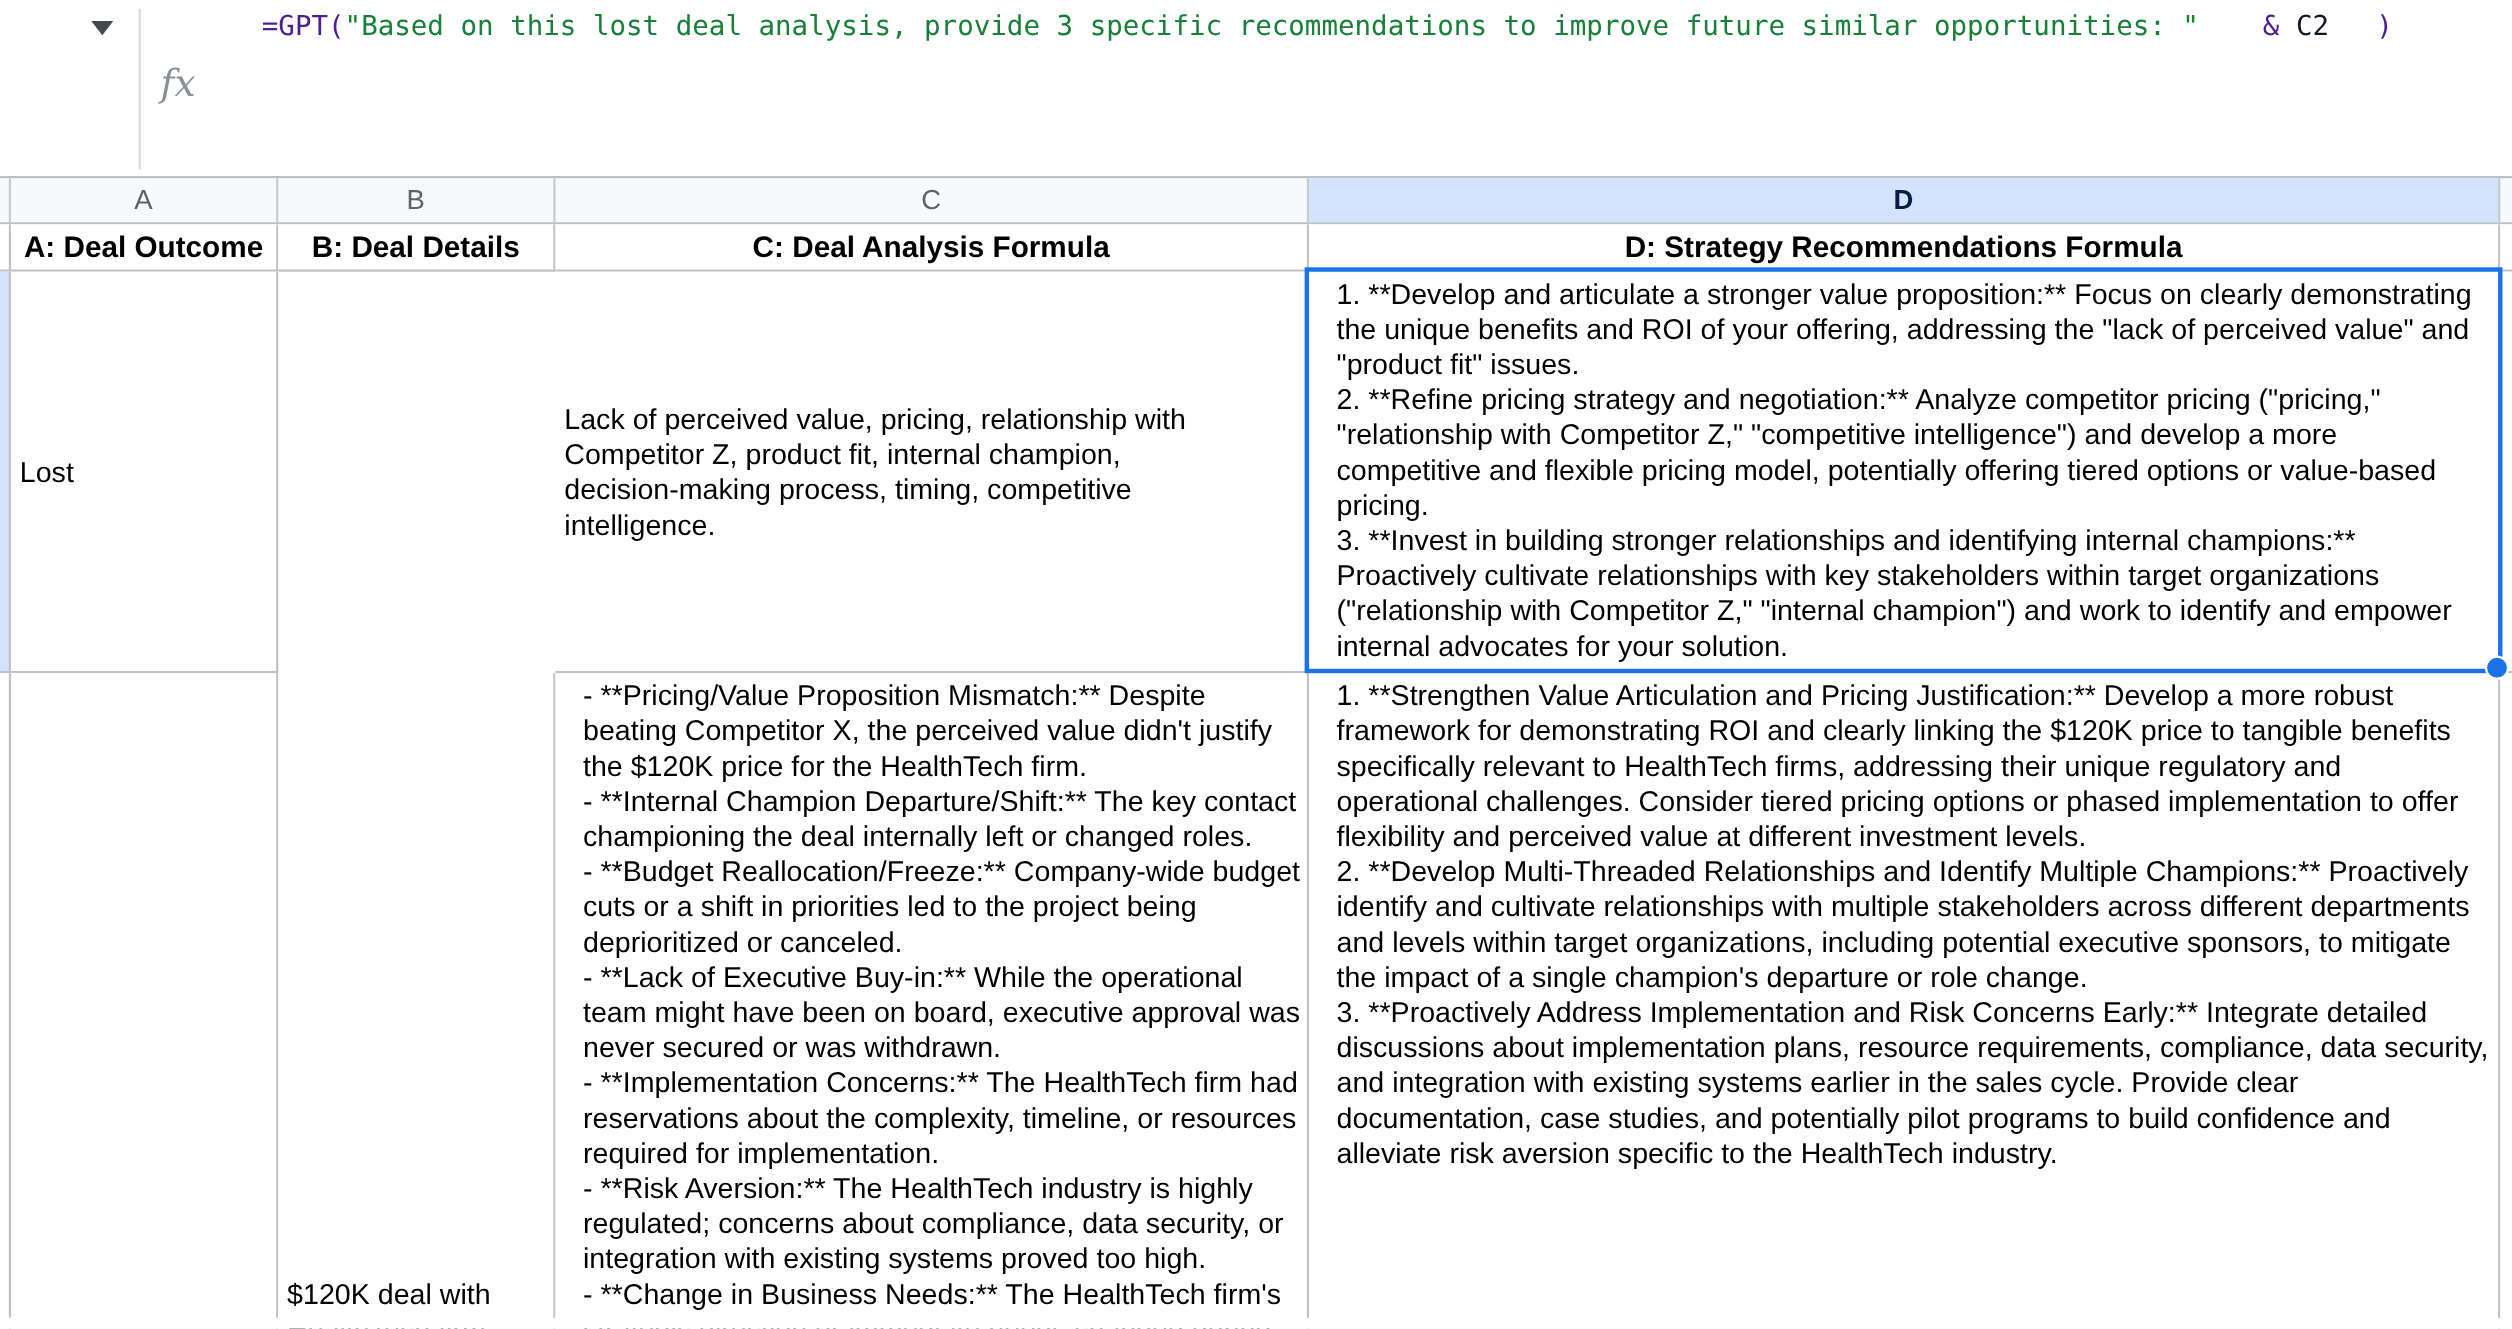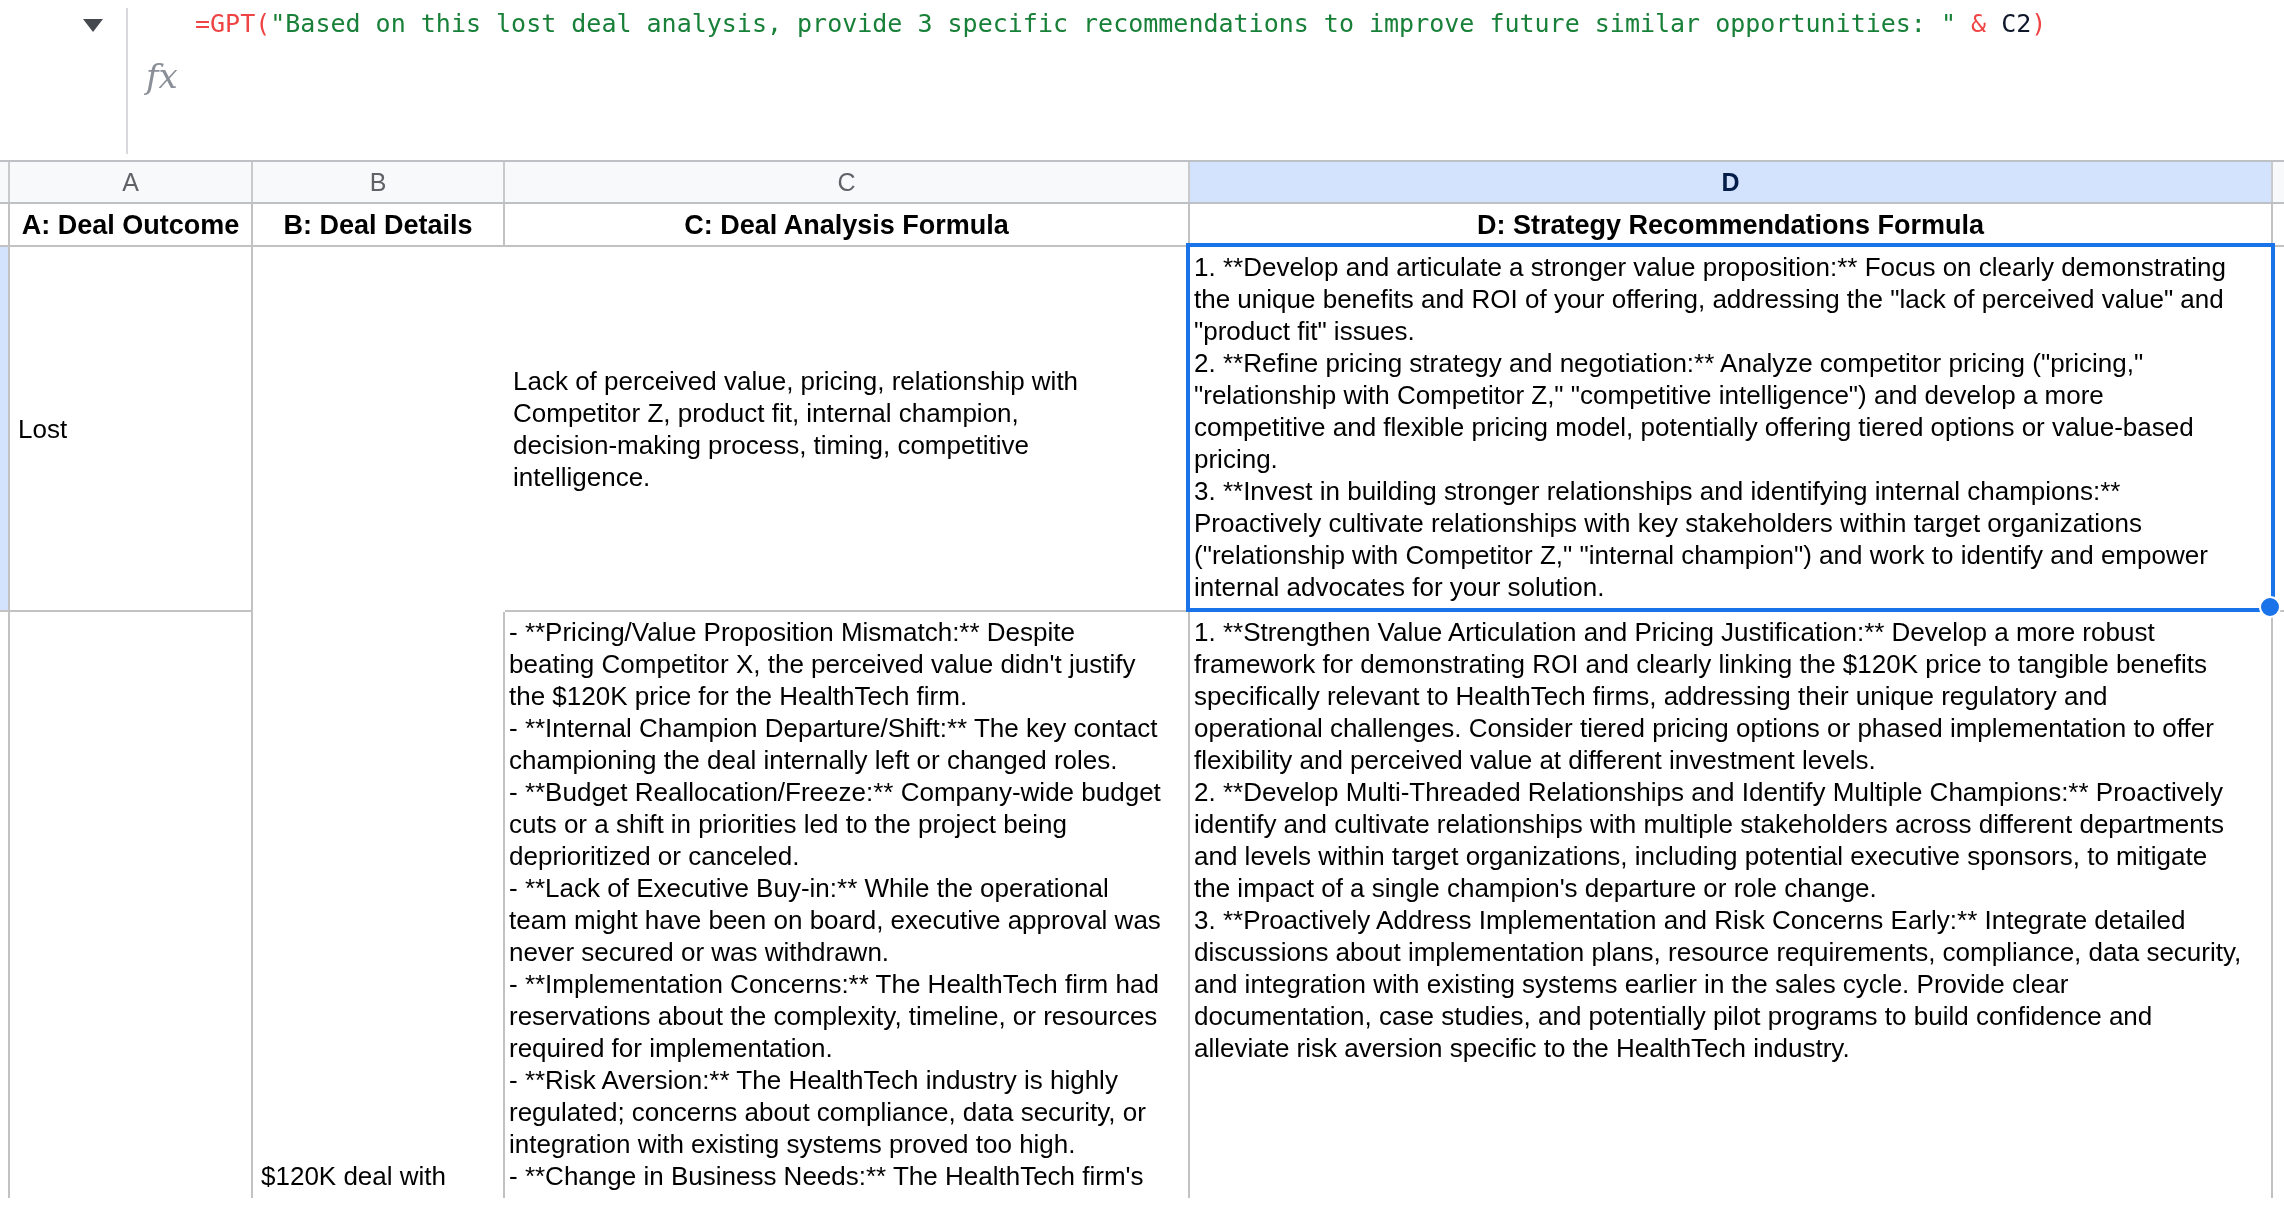--- a/index.html
+++ b/index.html
@@ -13,21 +13,21 @@
             border-left:10px solid transparent;border-right:10px solid transparent;
             border-top:13px solid #45494e;}
   .fbar-divider{position:absolute;left:126px;top:8px;width:2px;height:146px;background:#d8dadd;}
   .fx-icon{position:absolute;left:146px;top:56px;font-family:"DejaVu Serif",serif;
            font-style:italic;font-size:34px;color:#8a8f98;}
   .formula-text{position:absolute;left:195px;top:6px;right:16px;height:148px;
                 font-family:"DejaVu Sans Mono",monospace;font-size:25px;line-height:36px;
                 white-space:pre-wrap;word-break:break-word;color:#202124;}
   .tk-green{color:#188038;}
   .tk-orange{color:#0f172a;}
-  .tk-black{color:#ef4444;}
+  .tk-black{color:#4c1d95;margin-left:43px;}
 
   
   .hdr-letters{position:absolute;left:0;top:160px;width:2284px;height:44px;background:#f8f9fa;
                border-top:2px solid #bdc1c6;border-bottom:2px solid #bdc1c6;box-sizing:border-box;}
   .letter-cell{position:absolute;top:0;height:40px;display:flex;align-items:center;justify-content:center;
                font-size:25px;color:#5f6368;border-right:2px solid #c8cacc;box-sizing:border-box;}
   .lc-sliver{left:0;width:10px;}
   .lc-a{left:10px;width:243px;}
   .lc-b{left:253px;width:252px;}
   .lc-c{left:505px;width:685px;}
@@ -48,21 +48,21 @@
   .r3{top:612px;height:726px;}
 
   .col-sliver{left:0;width:10px;}
   .col-a{left:10px;width:243px;}
   .col-b{left:253px;width:252px;}
   .col-c{left:505px;width:685px;}
   .col-d{left:1190px;width:1083px;}
   .col-e{left:2273px;width:11px;border-right:none;}
 
   .v-center{display:flex;align-items:center;padding:0 8px;}
-  .v-top{display:flex;align-items:flex-start;padding:4px 4px;}
+  .v-top{display:flex;align-items:flex-start;padding:4px 25px;}
   .v-bottom{display:flex;align-items:flex-end;padding:0 8px 16px 8px;}
   .v-bottom-won{display:flex;align-items:flex-end;padding:16px 8px 52px 8px;}
 
   .sliver-r2{background:#d3e3fd;}
 
   
   .row4-sliver{position:absolute;left:0;top:1198px;width:2284px;height:10px;background:#fff;}
 
   
   .selection{position:absolute;left:1186px;top:243px;width:1089px;height:369px;

